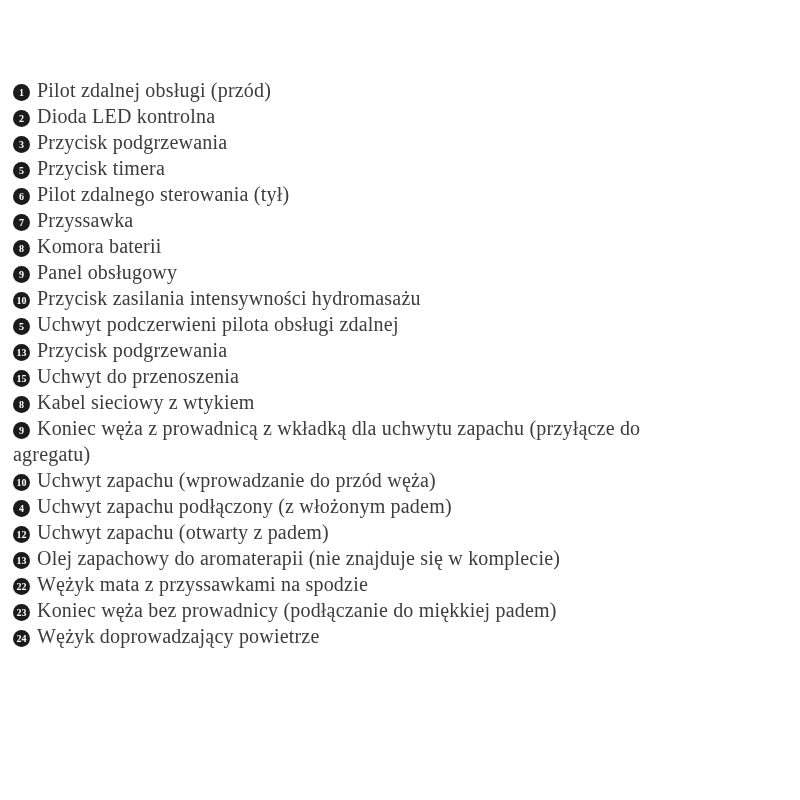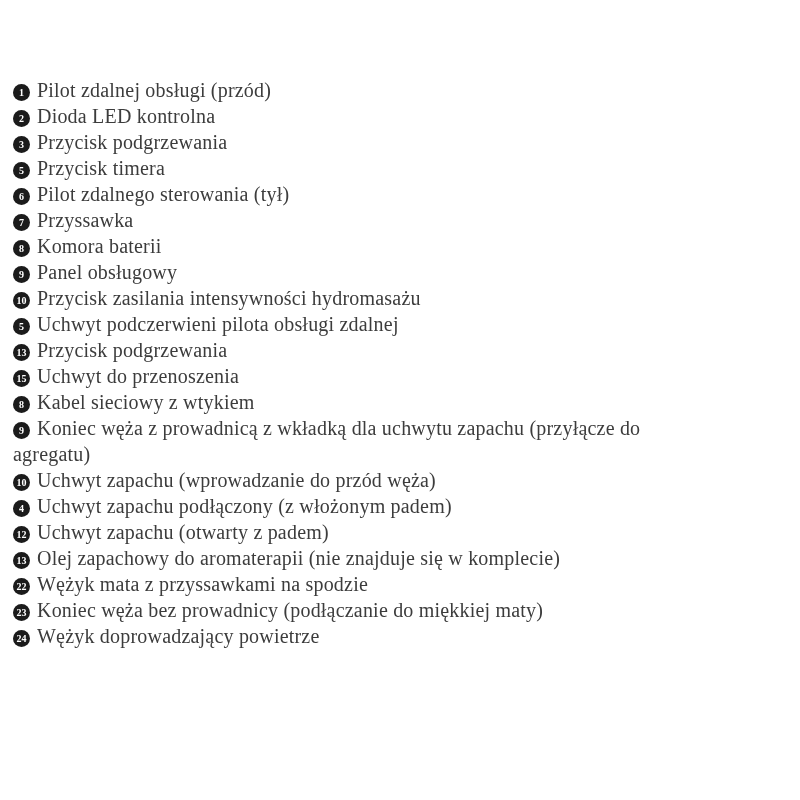--- a/index.html
+++ b/index.html
@@ -62,16 +62,16 @@
     <li><span class="badge">5</span><span>Uchwyt podczerwieni pilota obsługi zdalnej</span></li>
     <li><span class="badge">13</span><span>Przycisk podgrzewania</span></li>
     <li><span class="badge">15</span><span>Uchwyt do przenoszenia</span></li>
     <li><span class="badge">8</span><span>Kabel sieciowy z wtykiem</span></li>
     <li><span class="badge">9</span><span>Koniec węża z prowadnicą z wkładką dla uchwytu zapachu (przyłącze do agregatu)</span></li>
     <li><span class="badge">10</span><span>Uchwyt zapachu (wprowadzanie do przód węża)</span></li>
     <li><span class="badge">4</span><span>Uchwyt zapachu podłączony (z włożonym padem)</span></li>
     <li><span class="badge">12</span><span>Uchwyt zapachu (otwarty z padem)</span></li>
     <li><span class="badge">13</span><span>Olej zapachowy do aromaterapii (nie znajduje się w komplecie)</span></li>
     <li><span class="badge">22</span><span>Wężyk mata z przyssawkami na spodzie</span></li>
-    <li><span class="badge">23</span><span>Koniec węża bez prowadnicy (podłączanie do miękkiej maty)</span></li>
+    <li><span class="badge">23</span><span>Koniec węża bez prowadnicy (podłączanie do miękkiej padem)</span></li>
     <li><span class="badge">24</span><span>Wężyk doprowadzający powietrze</span></li>
   </ul>
 </div>
 
 </body></html>

